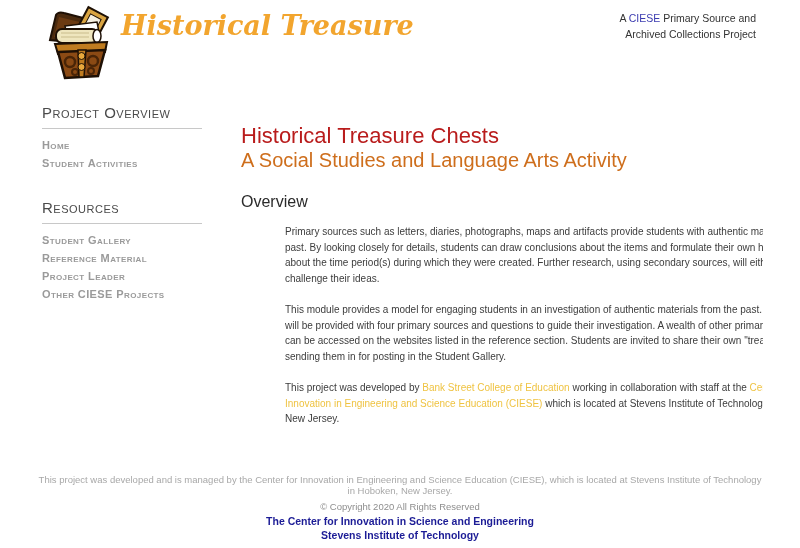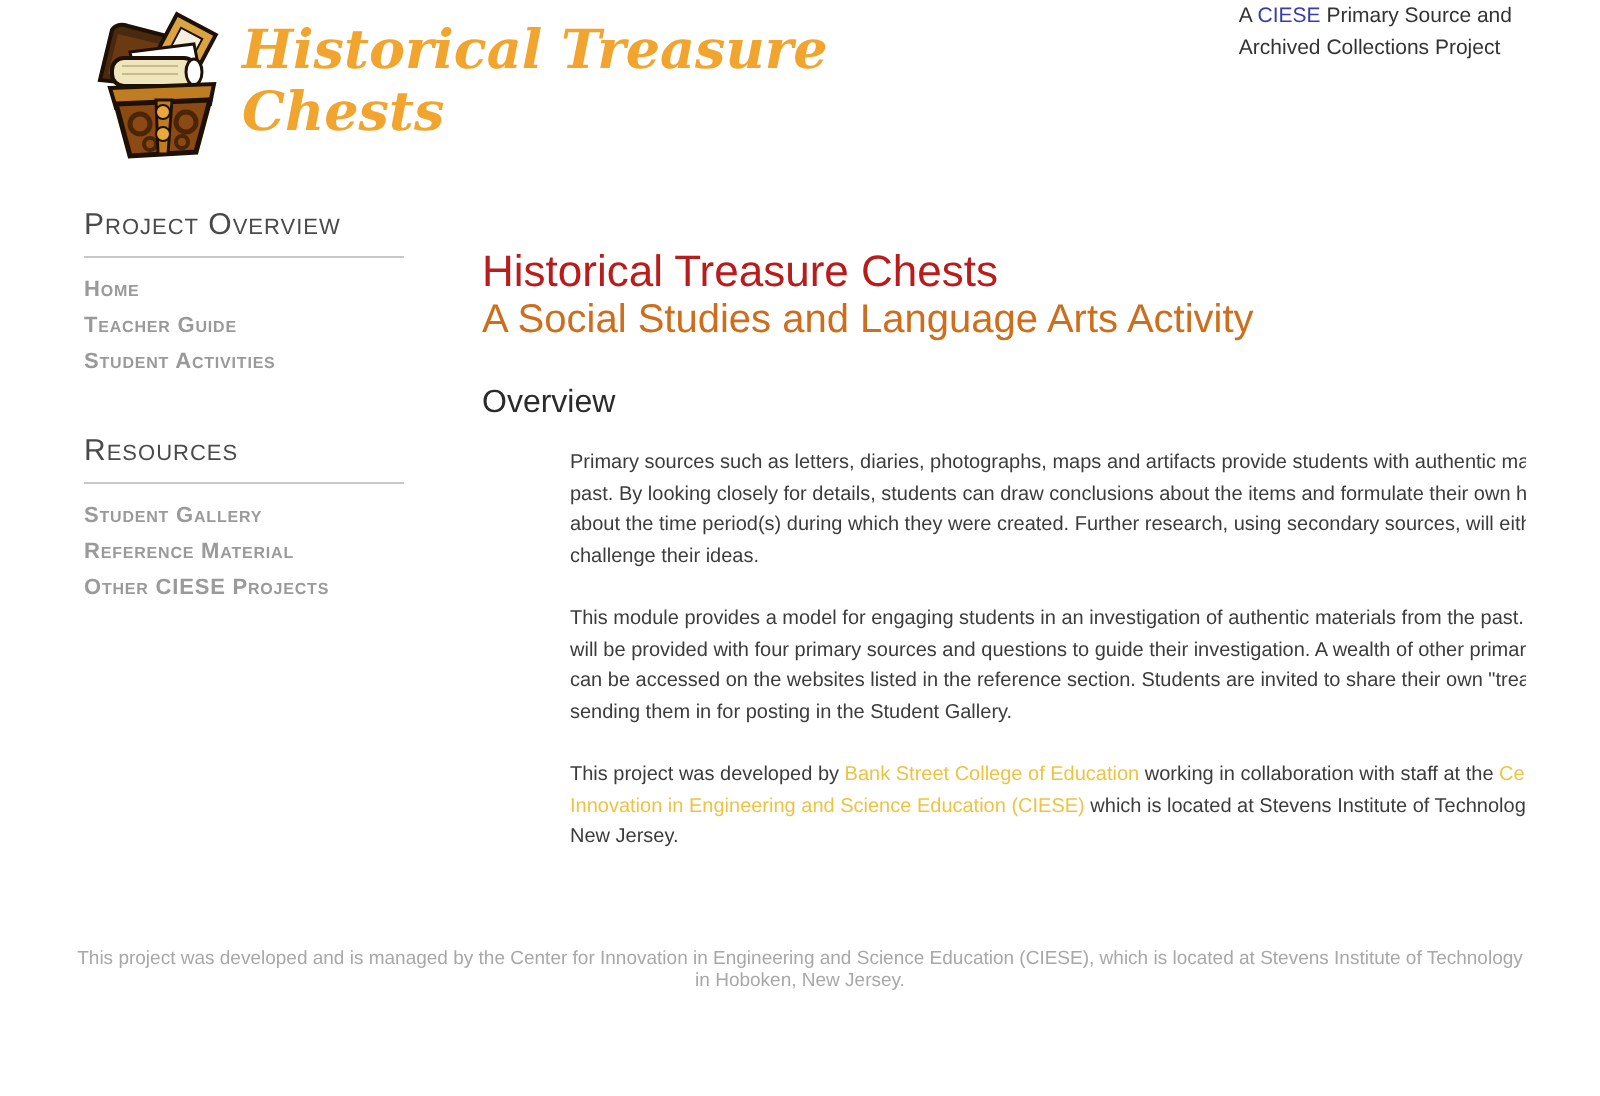--- a/index.html
+++ b/index.html
@@ -29,21 +29,22 @@
     font-family: "DejaVu Serif", serif;
     font-style: italic;
     font-weight: bold;
     font-size: 27px;
     line-height: 31px;
     color: #F2A52E;
     white-space: nowrap;
   }
   .tagline {
     position: absolute;
-    right: 7px; top: 0;
+    right: 7px; top: 10px;
+    text-align: right;
     font-size: 10.5px;
     line-height: 16px;
     color: #333333;
   }
   .tagline a {
     color: #3B3BB0;
     text-decoration: none;
   }
 
   
@@ -170,49 +171,53 @@
       <circle cx="48" cy="57" r="5" fill="none" stroke="#4A2507" stroke-width="2.5"></circle>
       <circle cx="30" cy="68" r="3" fill="none" stroke="#4A2507" stroke-width="2"></circle>
       <circle cx="46" cy="67" r="3" fill="none" stroke="#4A2507" stroke-width="2"></circle>
 
       <polygon points="33,46 41,46 39,73 34,73" fill="#C07C20" stroke="#1E1005" stroke-width="1.5"></polygon>
       <circle cx="36.5" cy="52" r="3.5" fill="#E8A83C" stroke="#1E1005" stroke-width="1"></circle>
       <circle cx="36.5" cy="63" r="3.5" fill="#E8A83C" stroke="#1E1005" stroke-width="1"></circle>
     </svg>
     <span class="logo-script">
       <span>Historical Treasure</span><br>
-      <span>Chests</span>
     </span>
   </a>
 
   <div class="tagline">
     <span>A </span><a href="#">CIESE</a><span> Primary Source and</span><br>
     <span>Archived Collections Project</span>
   </div>
 
   <div class="sidebar">
     <div class="side-section">
       <div class="side-heading">Project Overview</div>
       <a class="side-link" href="#">Home</a>
-      <a class="side-link" href="#">Teacher Guide</a>
       <a class="side-link" href="#">Student Activities</a>
     </div>
     <div class="side-section">
       <div class="side-heading">Resources</div>
       <a class="side-link" href="#">Student Gallery</a>
       <a class="side-link" href="#">Reference Material</a>
+      <a class="side-link" href="#">Project Leader</a>
       <a class="side-link" href="#">Other CIESE Projects</a>
     </div>
   </div>
 
   <div class="main">
     <h1 class="main-title">Historical Treasure Chests</h1>
     <h2 class="main-subtitle">A Social Studies and Language Arts Activity</h2>
     <h3 class="section-heading">Overview</h3>
     <p>Primary sources such as letters, diaries, photographs, maps and artifacts provide students with authentic materials from the past. By looking closely for details, students can draw conclusions about the items and formulate their own hypotheses about the time period(s) during which they were created. Further research, using secondary sources, will either confirm or challenge their ideas.</p>
     <p>This module provides a model for engaging students in an investigation of authentic materials from the past. The students will be provided with four primary sources and questions to guide their investigation. A wealth of other primary resources can be accessed on the websites listed in the reference section. Students are invited to share their own "treasure chests" by sending them in for posting in the Student Gallery.</p>
     <p><span>This project was developed by </span><a href="#">Bank Street College of Education</a><span> working in collaboration with staff at the </span><a href="#">Center for Innovation in Engineering and Science Education (CIESE)</a><span> which is located at Stevens Institute of Technology in Hoboken, New Jersey.</span></p>
   </div>
 
   <div class="footer-note">This project was developed and is managed by the Center for Innovation in Engineering and Science Education (CIESE), which is located at Stevens Institute of Technology in Hoboken, New Jersey.</div>
 
+  <div class="copyright-block">
+    <div class="copyright-line">© Copyright 2020 All Rights Reserved</div>
+    <a class="org-link" href="#">The Center for Innovation in Science and Engineering</a>
+    <a class="org-link" href="#">Stevens Institute of Technology</a>
+  </div>
 
 </div>
 
 </body></html>

